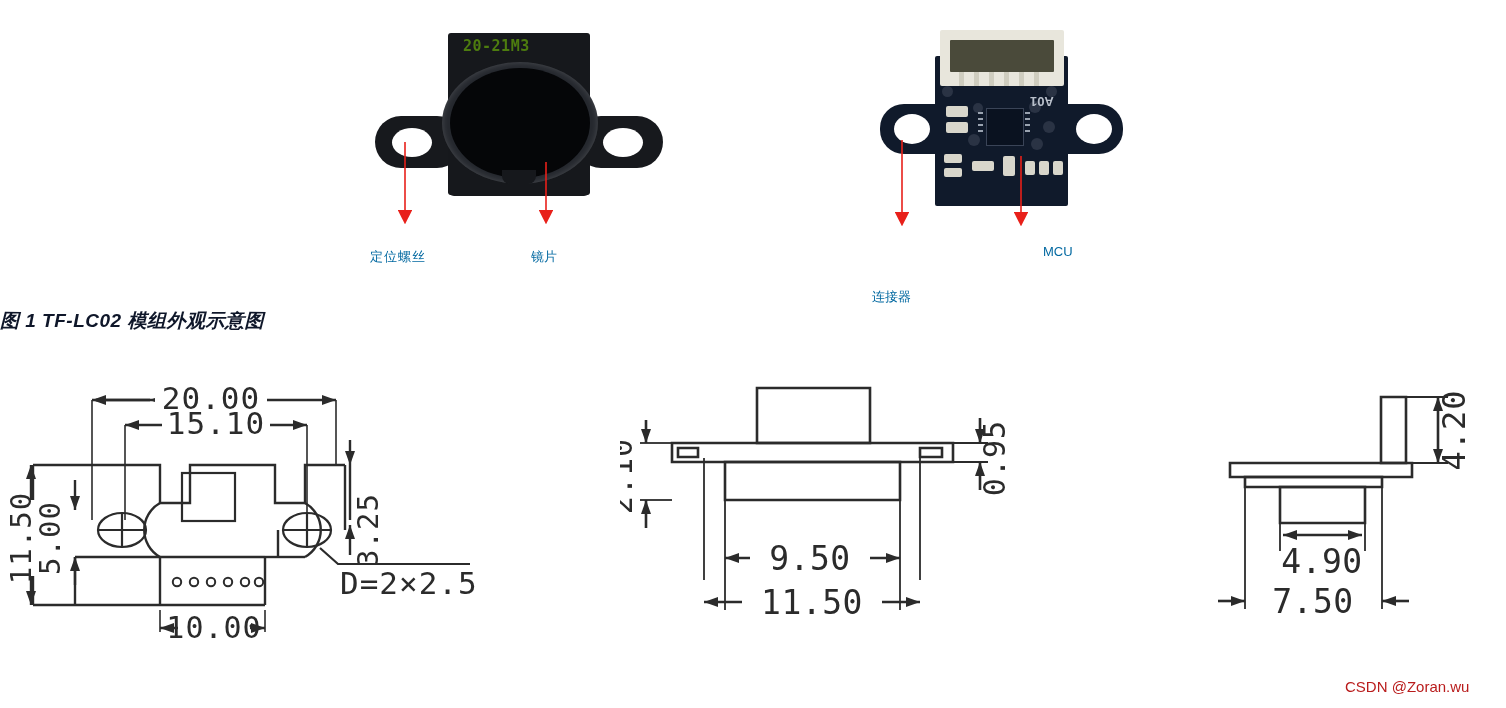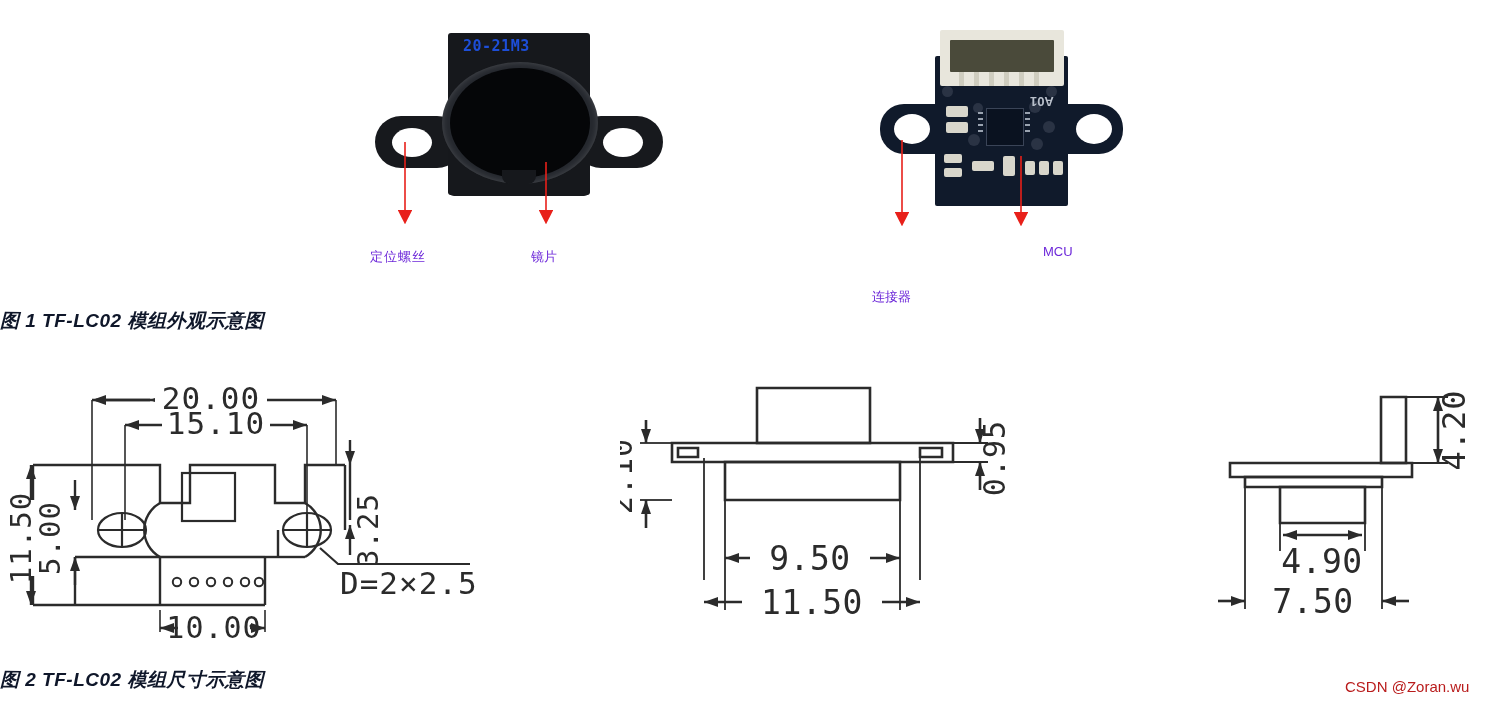--- a/index.html
+++ b/index.html
@@ -45,21 +45,21 @@
     border-radius: 50%;
     box-shadow: inset 0 0 6px rgba(255,255,255,.18);
   }
   .mod-lens {
     position: absolute;
     background: #050608;
     border-radius: 50%;
   }
   .mod-text {
     position: absolute;
-    color: #1d4ed8;
+    color: #4d7c0f;
     font-family: "DejaVu Sans Mono", monospace;
     font-size: 15px;
     letter-spacing: .5px;
     font-weight: bold;
     white-space: nowrap;
   }
   .mod-notch {
     position: absolute;
     background: #16181c;
     border-radius: 0 0 6px 6px;
@@ -84,21 +84,21 @@
   .pad-dark { position: absolute; background: #2a3344; border-radius: 50%; }
   .mcu-chip { position: absolute; background: #0a1220; border: 1px solid #3a4457; }
   .mcu-pin { position: absolute; background: #9aa3b0; }
   .silk { position: absolute; color: #b9c0cb; font-size: 13px; font-weight: bold;
           font-family: "Liberation Sans", sans-serif; transform: rotate(180deg); }
 
   
   .ann-label {
     position: absolute;
     font-size: 13px;
-    color: #6d28d9;
+    color: #0369a1;
     white-space: nowrap;
     font-family: "Liberation Sans", sans-serif;
   }
 
   
   .caption {
     position: absolute;
     width: 100%;
     text-align: left;
     font-style: italic;
@@ -437,18 +437,17 @@
 
       <g>
         <path d="M45,218 L31,213 L31,223 z" fill="#2b2b2b"></path>
         <line x1="45" y1="218" x2="18" y2="218" stroke="#2b2b2b" stroke-width="2.6"></line>
         <path d="M182,218 L196,213 L196,223 z" fill="#2b2b2b"></path>
         <line x1="182" y1="218" x2="209" y2="218" stroke="#2b2b2b" stroke-width="2.6"></line>
         <text x="113" y="230" font-size="33" text-anchor="middle" letter-spacing="0.5">7.50</text>
       </g>
     </svg>
 
-    <div class="caption" style="left:0;top:322px;">图 2 TF-LC02 模组尺寸示意图</div>
   </div>
 
   <div class="watermark" style="left:1345px;top:678px;">CSDN @Zoran.wu</div>
 
 </div>
 
 </body></html>

